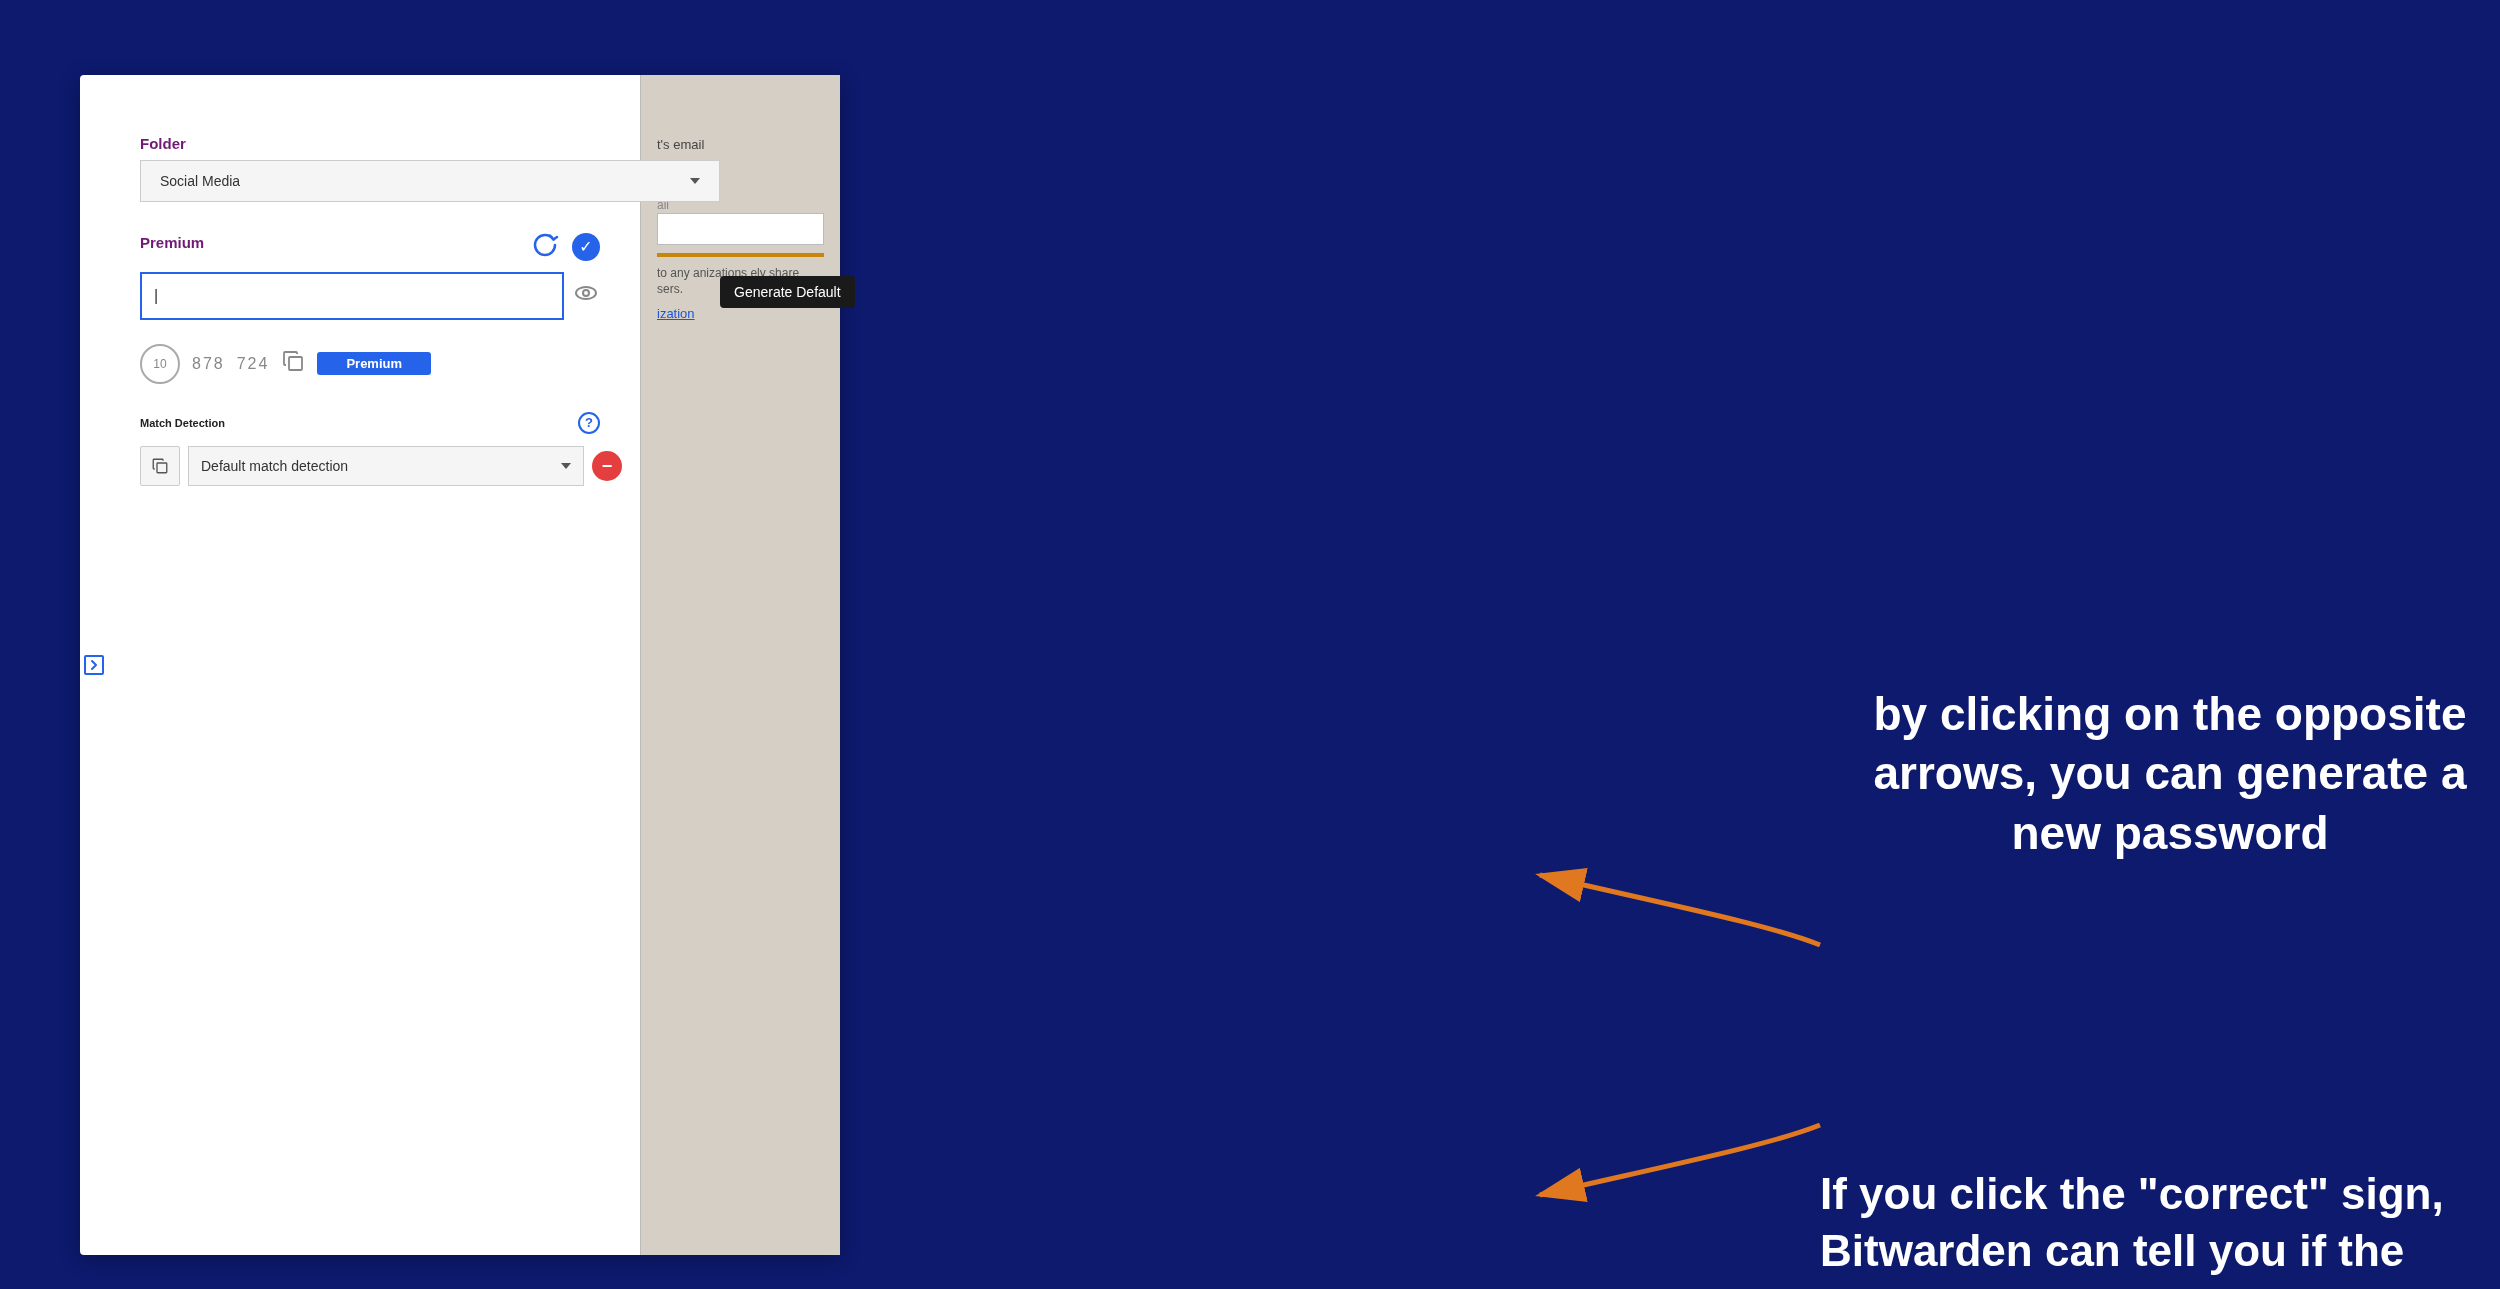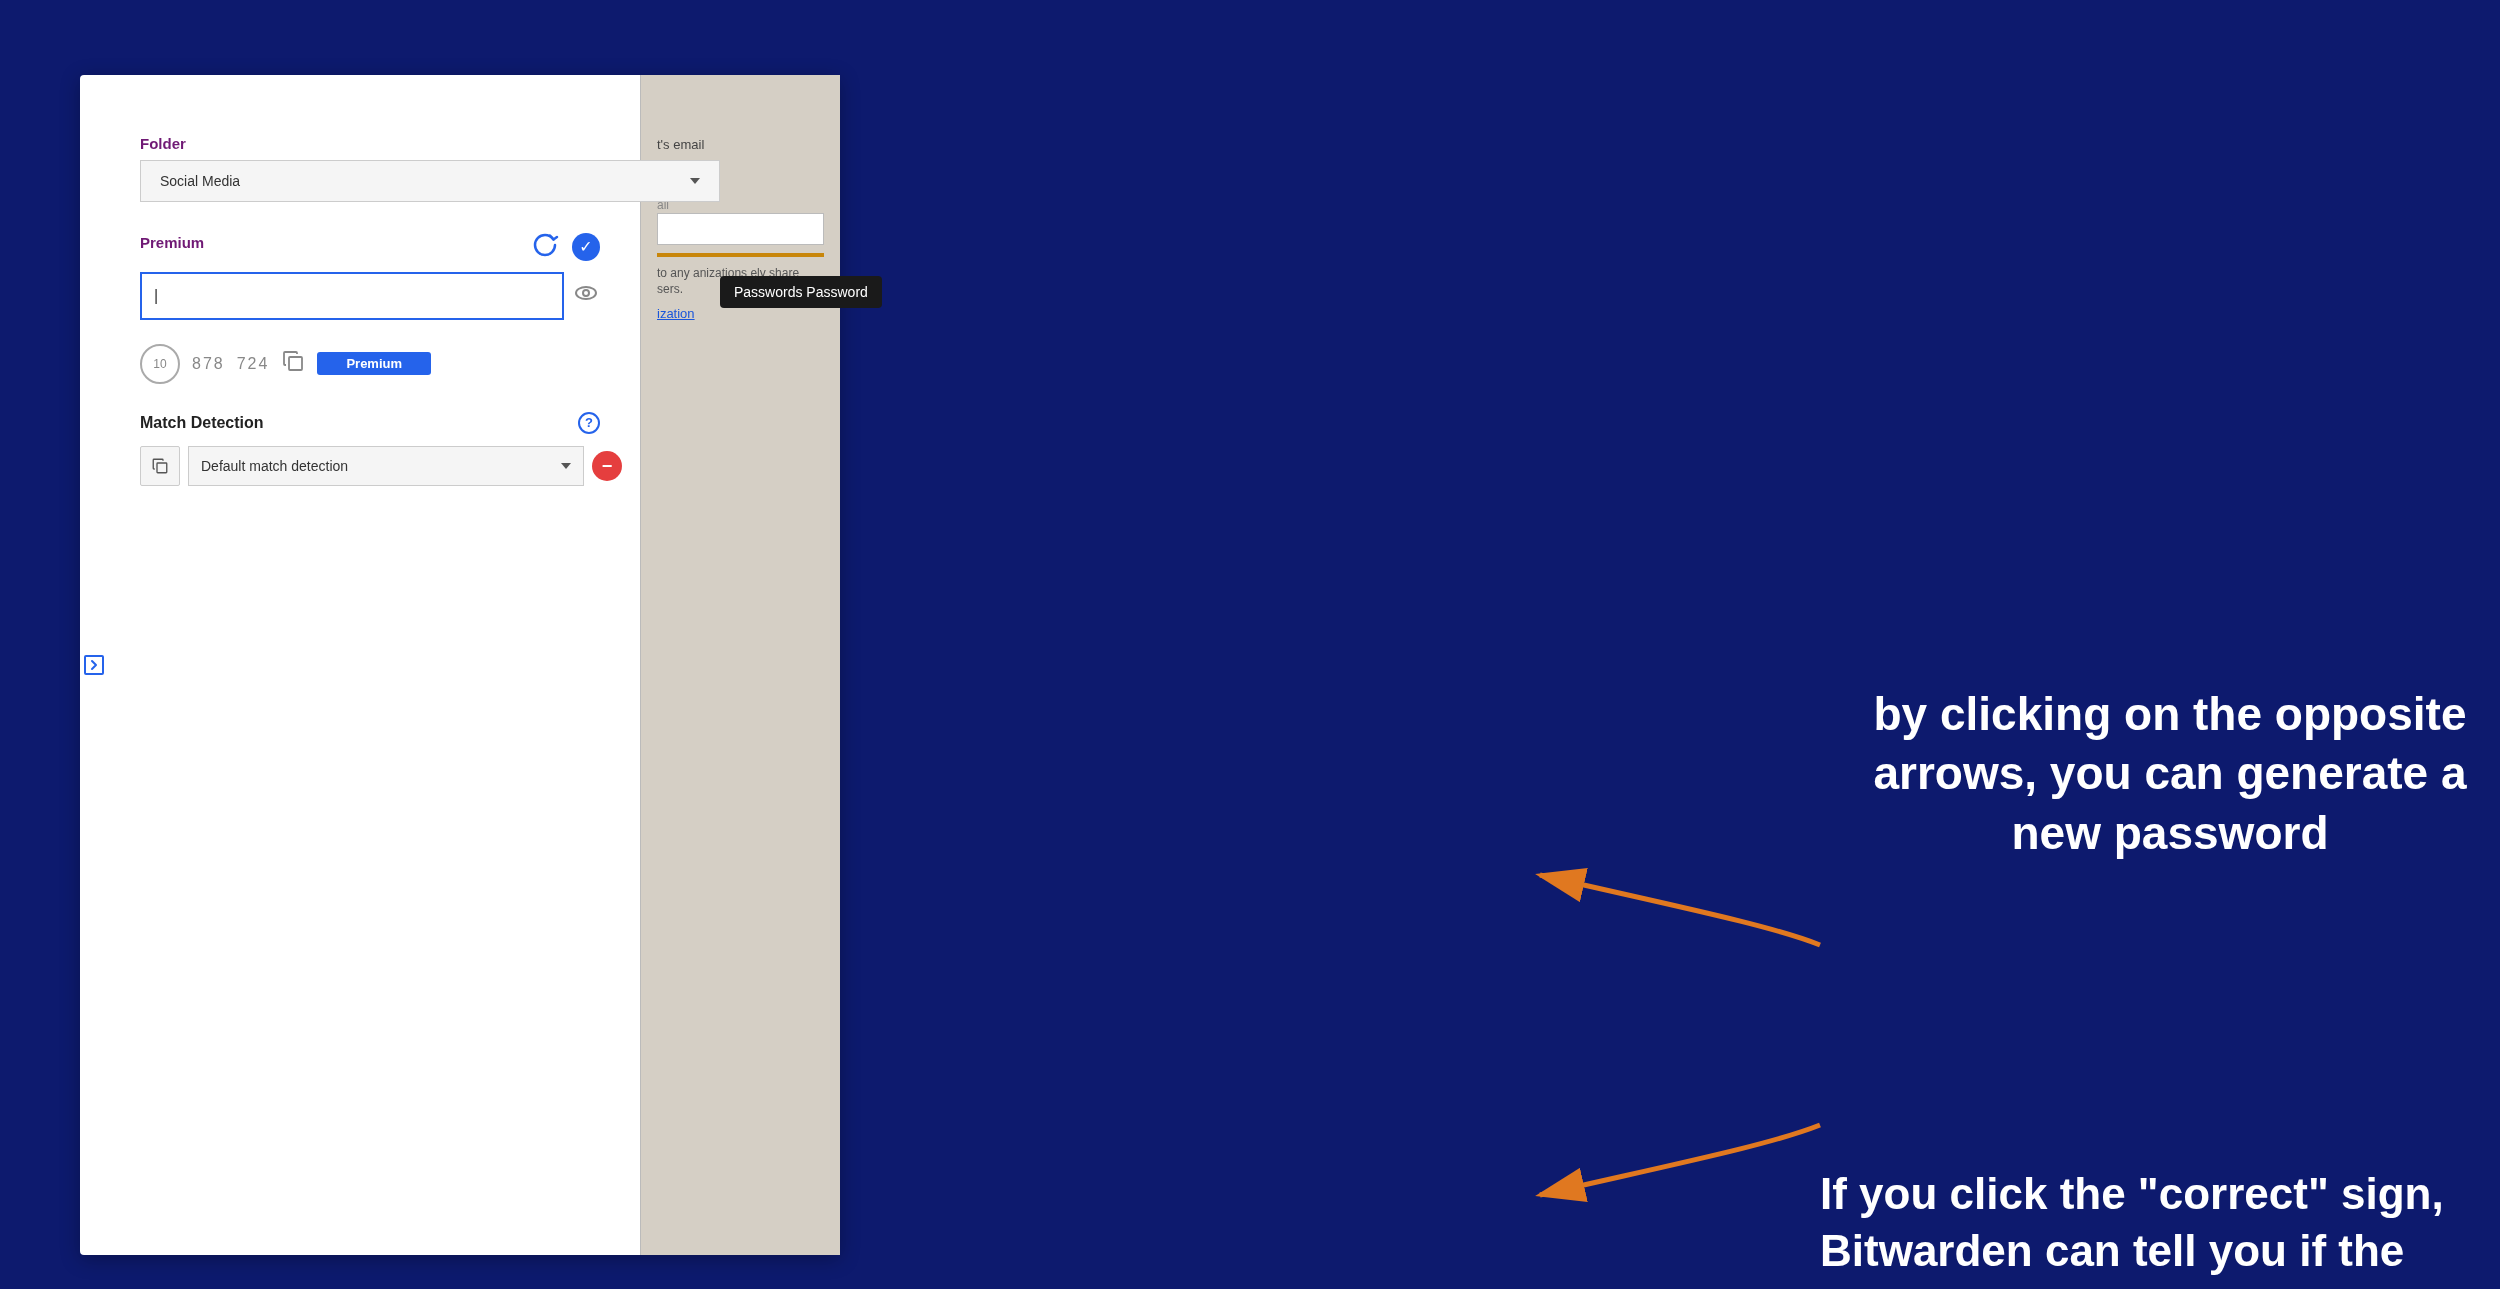--- a/index.html
+++ b/index.html
@@ -250,21 +250,21 @@
     }
 
     .match-detection-header {
       display: flex;
       align-items: center;
       justify-content: space-between;
       margin-bottom: 12px;
     }
 
     .match-detection-label {
-      font-size: 16px;
+      font-size: 11px;
       font-weight: 600;
       color: #222;
     }
 
     .help-icon {
       width: 22px;
       height: 22px;
       border-radius: 50%;
       border: 2px solid #2563eb;
       color: #2563eb;
@@ -437,21 +437,21 @@
         <div class="password-input-row">
           <input type="text" class="password-input" value="|" style="color: rgb(51, 51, 51);">
 
           <div style="cursor:pointer; color:#888; font-size:22px;">
             <svg width="28" height="28" viewBox="0 0 28 28" fill="none" xmlns="http://www.w3.org/2000/svg">
               <ellipse cx="14" cy="14" rx="10" ry="6" stroke="#888" stroke-width="2"></ellipse>
               <circle cx="14" cy="14" r="3" stroke="#888" stroke-width="2"></circle>
             </svg>
           </div>
 
-          <div class="generate-password-tooltip">Passwords Password</div>
+          <div class="generate-password-tooltip">Generate Default</div>
         </div>
       </div>
 
       <div class="password-strength">
         <div class="strength-circle">
           <span>10</span>
         </div>
         <span class="strength-numbers">878</span>
         <span class="strength-numbers">724</span>
 

